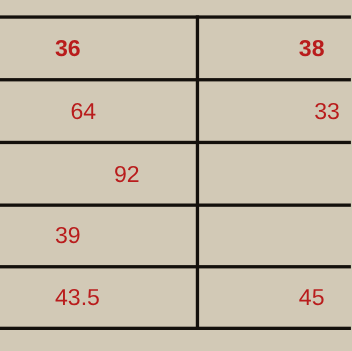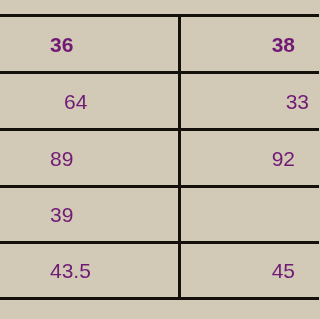--- a/index.html
+++ b/index.html
@@ -42,21 +42,21 @@
     left: 0;
     width: 319px;
     display: flex;
   }
 
   .cell {
     box-sizing: border-box;
     display: flex;
     align-items: center;
     height: 100%;
-    color: #701a75;
+    color: #b91c1c;
     font-size: 21px;
     line-height: 1;
     white-space: nowrap;
   }
 
   .cell.col-left {
     width: 179px;
     justify-content: flex-start;
     padding-left: 50px;
   }
@@ -89,21 +89,20 @@
     <div class="cell col-left">36</div>
     <div class="cell col-right">38</div>
   </div>
 
   <div class="row" style="top:74px; height:54px;padding-left:14px;">
     <div class="cell col-left">64</div>
     <div class="cell col-right">33</div>
   </div>
 
   <div class="row" style="top:131px; height:54px;">
-    <div class="cell col-left">89</div>
     <div class="cell col-right">92</div>
   </div>
 
   <div class="row" style="top:188px; height:53px;">
     <div class="cell col-left">39</div>
   </div>
 
   <div class="row" style="top:244px; height:53px;text-align:center;">
     <div class="cell col-left">43.5</div>
     <div class="cell col-right">45</div>

